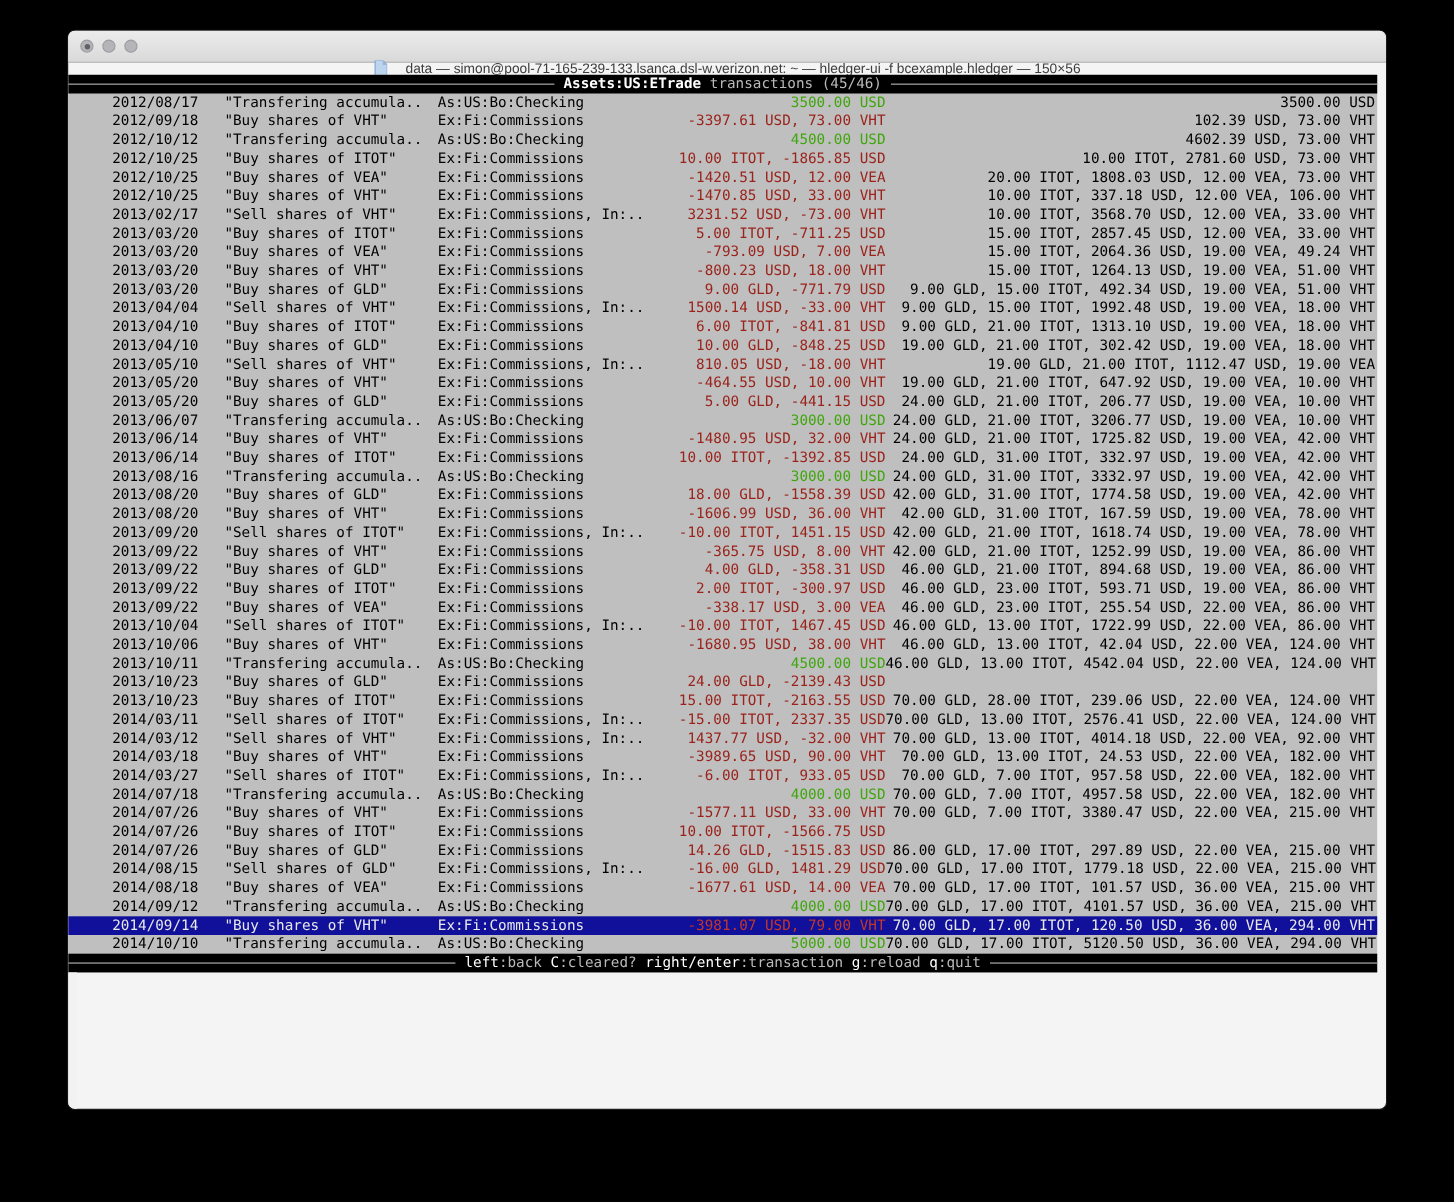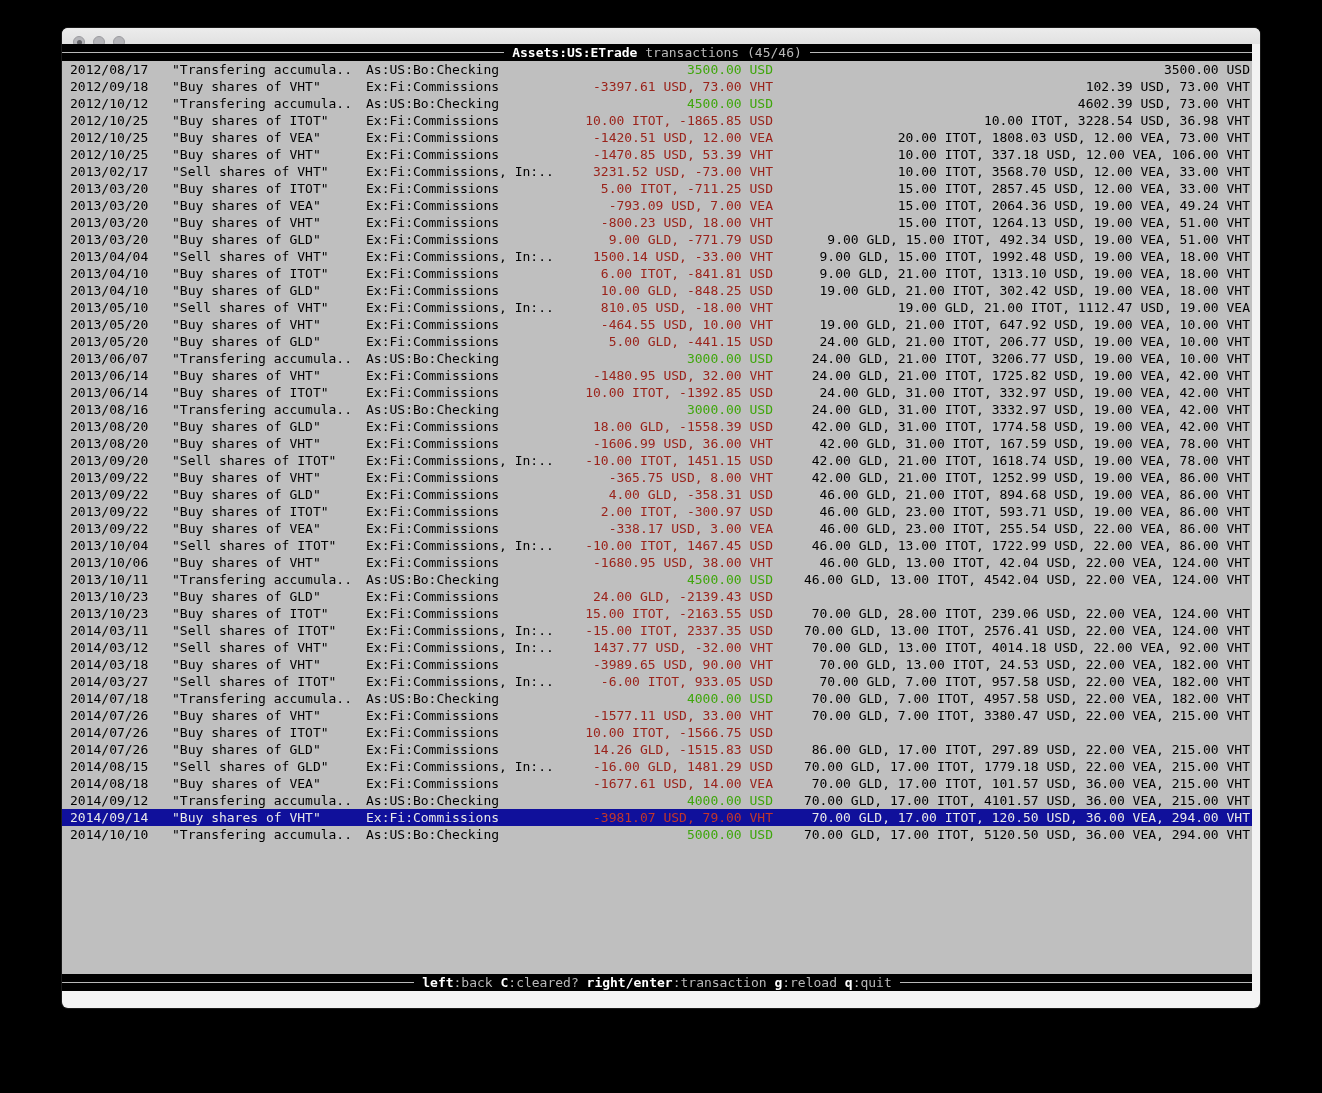--- a/index.html
+++ b/index.html
@@ -14,42 +14,42 @@
   .titlebar{height:28px;background:linear-gradient(#ececec,#d9d9d9);border-bottom:1px solid #a9a9a9;
             position:relative;display:flex;align-items:center;justify-content:center;
             font-family:"Liberation Sans",sans-serif;}
   .lights{position:absolute;left:11px;top:0;height:28px;display:flex;align-items:center;gap:8px;}
   .light{width:12px;height:12px;border-radius:50%;background:#b5b5b9;border:1px solid #9c9ca0;
          box-sizing:border-box;display:inline-flex;align-items:center;justify-content:center;}
   .light .dot{width:5px;height:5px;border-radius:50%;background:#636367;display:block;}
   .titlewrap{display:flex;align-items:flex-end;gap:17px;max-width:1000px;margin-top:40px;}
   .doc-icon{display:inline-block;width:12px;height:14px;}
   .title{font-size:12.5px;color:#3d3d3d;white-space:nowrap;}
-  .term{position:absolute;left:0;top:16px;width:1198px;height:947px;display:flex;}
+  .term{position:absolute;left:0;top:40px;width:1198px;height:947px;display:flex;flex-direction:column;}
   .text-area{width:1190px;height:947px;background:var(--term-bg);display:flex;flex-direction:column;
              font-size:13px;line-height:17px;}
   .scrollbar{width:8px;height:947px;background:#f2f2f2;}
   .bar{height:17px;background:#000;color:var(--bar-fg);display:flex;align-items:center;flex:none;}
   .rule{flex:1;height:1px;background:var(--bar-fg);}
   .bar-text{white-space:pre;padding:0 8px;display:inline-flex;}
   .bar-text b{color:#fff;font-weight:bold;}
   .rows{flex:none;}
   .trow{height:17px;display:flex;white-space:pre;overflow:hidden;color:#000;padding-left:8px;}
-  .c-date{width:102px;flex:none;}
+  .c-date{width:102px;flex:none;margin-left:32px;}
   .c-desc{width:194px;flex:none;}
   .c-acct{width:196px;flex:none;}
   .c-amt{width:211px;flex:none;text-align:right;}
   .c-bal{flex:1;text-align:right;padding-right:2px;}
   .c-amt.red{color:var(--red);}
   .c-amt.green{color:var(--green);}
   .trow.selected{background:var(--sel-bg);color:var(--sel-fg);}
   .trow.selected .c-amt.red{color:var(--sel-red);}
   .filler{flex:1;background:var(--term-bg);}
   .kitem{white-space:pre;}
-  .kitem b{color:#fff;font-weight:bold;}
+  .kitem b{color:#fff;font-weight:normal;}
   .help-row{display:inline-flex;gap:7.8px;}
 </style>
 </head>
 <body>
 
 <div class="window">
   <div class="titlebar">
     <div class="lights">
       <span class="light">
           <span class="dot"></span>
@@ -73,23 +73,23 @@
       <div class="bar">
         <span class="rule"></span>
         <span class="bar-text"><b>Assets:US:ETrade</b><span> </span><span>transactions</span><span> </span><span>(45/46)</span></span>
         <span class="rule"></span>
       </div>
 
       <div class="rows">
           <div class="trow"><span class="c-date">2012/08/17</span><span class="c-desc">"Transfering accumula..</span><span class="c-acct">As:US:Bo:Checking</span><span class="c-amt green">3500.00 USD</span><span class="c-bal">3500.00 USD</span></div>
           <div class="trow"><span class="c-date">2012/09/18</span><span class="c-desc">"Buy shares of VHT"</span><span class="c-acct">Ex:Fi:Commissions</span><span class="c-amt red">-3397.61 USD, 73.00 VHT</span><span class="c-bal">102.39 USD, 73.00 VHT</span></div>
           <div class="trow"><span class="c-date">2012/10/12</span><span class="c-desc">"Transfering accumula..</span><span class="c-acct">As:US:Bo:Checking</span><span class="c-amt green">4500.00 USD</span><span class="c-bal">4602.39 USD, 73.00 VHT</span></div>
-          <div class="trow"><span class="c-date">2012/10/25</span><span class="c-desc">"Buy shares of ITOT"</span><span class="c-acct">Ex:Fi:Commissions</span><span class="c-amt red">10.00 ITOT, -1865.85 USD</span><span class="c-bal">10.00 ITOT, 3228.54 USD, 36.98 VHT</span></div>
+          <div class="trow"><span class="c-date">2012/10/25</span><span class="c-desc">"Buy shares of ITOT"</span><span class="c-acct">Ex:Fi:Commissions</span><span class="c-amt red">10.00 ITOT, -1865.85 USD</span><span class="c-bal">10.00 ITOT, 2781.60 USD, 73.00 VHT</span></div>
           <div class="trow"><span class="c-date">2012/10/25</span><span class="c-desc">"Buy shares of VEA"</span><span class="c-acct">Ex:Fi:Commissions</span><span class="c-amt red">-1420.51 USD, 12.00 VEA</span><span class="c-bal">20.00 ITOT, 1808.03 USD, 12.00 VEA, 73.00 VHT</span></div>
-          <div class="trow"><span class="c-date">2012/10/25</span><span class="c-desc">"Buy shares of VHT"</span><span class="c-acct">Ex:Fi:Commissions</span><span class="c-amt red">-1470.85 USD, 53.39 VHT</span><span class="c-bal">10.00 ITOT, 337.18 USD, 12.00 VEA, 106.00 VHT</span></div>
+          <div class="trow"><span class="c-date">2012/10/25</span><span class="c-desc">"Buy shares of VHT"</span><span class="c-acct">Ex:Fi:Commissions</span><span class="c-amt red">-1470.85 USD, 33.00 VHT</span><span class="c-bal">10.00 ITOT, 337.18 USD, 12.00 VEA, 106.00 VHT</span></div>
           <div class="trow"><span class="c-date">2013/02/17</span><span class="c-desc">"Sell shares of VHT"</span><span class="c-acct">Ex:Fi:Commissions, In:..</span><span class="c-amt red">3231.52 USD, -73.00 VHT</span><span class="c-bal">10.00 ITOT, 3568.70 USD, 12.00 VEA, 33.00 VHT</span></div>
           <div class="trow"><span class="c-date">2013/03/20</span><span class="c-desc">"Buy shares of ITOT"</span><span class="c-acct">Ex:Fi:Commissions</span><span class="c-amt red">5.00 ITOT, -711.25 USD</span><span class="c-bal">15.00 ITOT, 2857.45 USD, 12.00 VEA, 33.00 VHT</span></div>
           <div class="trow"><span class="c-date">2013/03/20</span><span class="c-desc">"Buy shares of VEA"</span><span class="c-acct">Ex:Fi:Commissions</span><span class="c-amt red">-793.09 USD, 7.00 VEA</span><span class="c-bal">15.00 ITOT, 2064.36 USD, 19.00 VEA, 49.24 VHT</span></div>
           <div class="trow"><span class="c-date">2013/03/20</span><span class="c-desc">"Buy shares of VHT"</span><span class="c-acct">Ex:Fi:Commissions</span><span class="c-amt red">-800.23 USD, 18.00 VHT</span><span class="c-bal">15.00 ITOT, 1264.13 USD, 19.00 VEA, 51.00 VHT</span></div>
           <div class="trow"><span class="c-date">2013/03/20</span><span class="c-desc">"Buy shares of GLD"</span><span class="c-acct">Ex:Fi:Commissions</span><span class="c-amt red">9.00 GLD, -771.79 USD</span><span class="c-bal">9.00 GLD, 15.00 ITOT, 492.34 USD, 19.00 VEA, 51.00 VHT</span></div>
           <div class="trow"><span class="c-date">2013/04/04</span><span class="c-desc">"Sell shares of VHT"</span><span class="c-acct">Ex:Fi:Commissions, In:..</span><span class="c-amt red">1500.14 USD, -33.00 VHT</span><span class="c-bal">9.00 GLD, 15.00 ITOT, 1992.48 USD, 19.00 VEA, 18.00 VHT</span></div>
           <div class="trow"><span class="c-date">2013/04/10</span><span class="c-desc">"Buy shares of ITOT"</span><span class="c-acct">Ex:Fi:Commissions</span><span class="c-amt red">6.00 ITOT, -841.81 USD</span><span class="c-bal">9.00 GLD, 21.00 ITOT, 1313.10 USD, 19.00 VEA, 18.00 VHT</span></div>
           <div class="trow"><span class="c-date">2013/04/10</span><span class="c-desc">"Buy shares of GLD"</span><span class="c-acct">Ex:Fi:Commissions</span><span class="c-amt red">10.00 GLD, -848.25 USD</span><span class="c-bal">19.00 GLD, 21.00 ITOT, 302.42 USD, 19.00 VEA, 18.00 VHT</span></div>
           <div class="trow"><span class="c-date">2013/05/10</span><span class="c-desc">"Sell shares of VHT"</span><span class="c-acct">Ex:Fi:Commissions, In:..</span><span class="c-amt red">810.05 USD, -18.00 VHT</span><span class="c-bal">19.00 GLD, 21.00 ITOT, 1112.47 USD, 19.00 VEA</span></div>
           <div class="trow"><span class="c-date">2013/05/20</span><span class="c-desc">"Buy shares of VHT"</span><span class="c-acct">Ex:Fi:Commissions</span><span class="c-amt red">-464.55 USD, 10.00 VHT</span><span class="c-bal">19.00 GLD, 21.00 ITOT, 647.92 USD, 19.00 VEA, 10.00 VHT</span></div>

